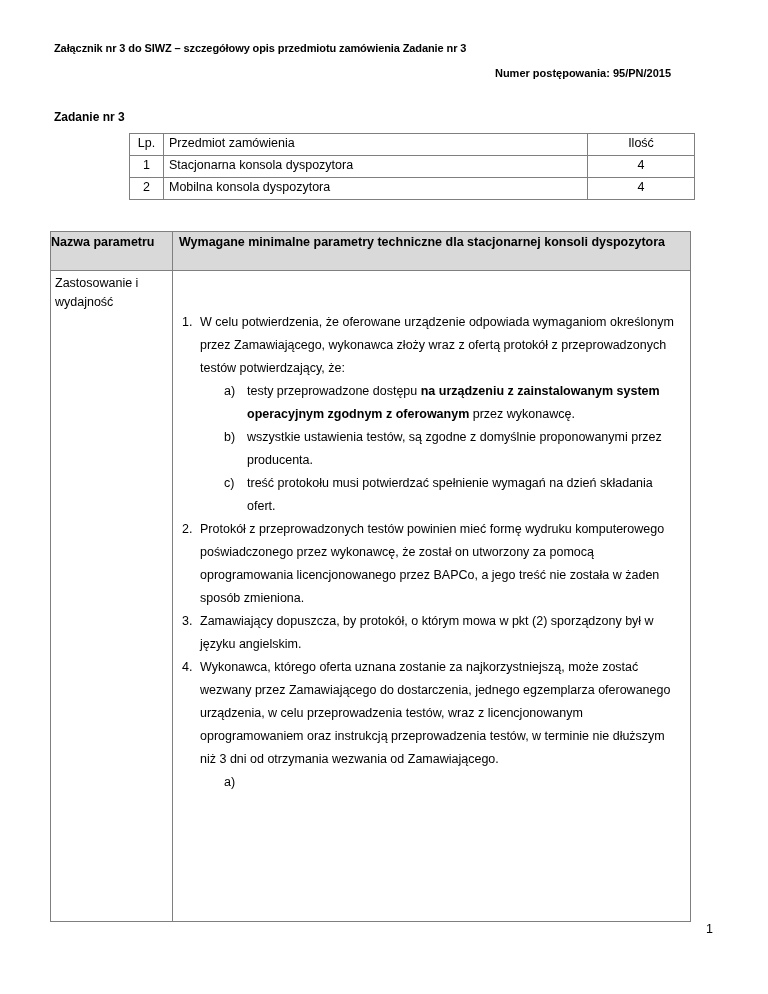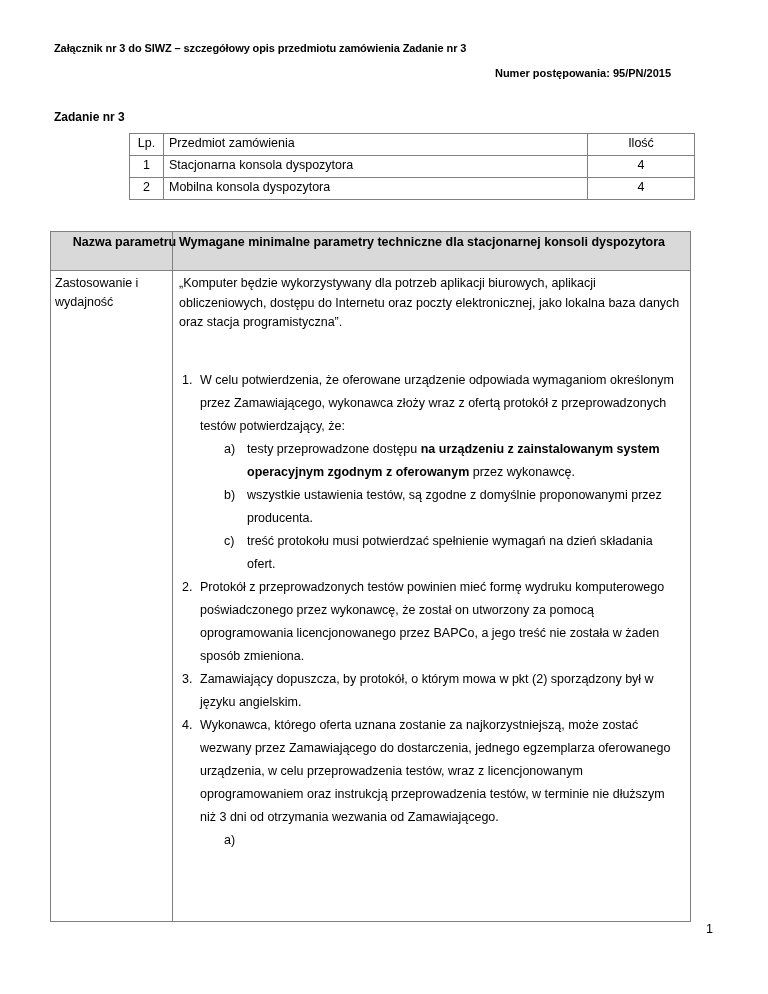--- a/index.html
+++ b/index.html
@@ -14,21 +14,21 @@
     .summary-table { position: absolute; left: 101px; top: 133px; width: 566px; border-collapse: collapse; font-size: 12.5px; margin-left: 28px; }
     .summary-table td { border: 1px solid #7f7f7f; height: 22px; padding: 0 5px; vertical-align: top; line-height: 18px; }
     .summary-table td.lp { width: 34px; text-align: center; padding: 0; }
     .summary-table td.qty { width: 107px; text-align: center; }
 
     
     .param-table { position: absolute; left: 50px; top: 231px; width: 641px; height: 691px; border: 1px solid #7f7f7f; }
     .param-table .hdr { position: absolute; left: 0; top: 0; width: 100%; height: 39px; background: #d9d9d9; border-bottom: 1px solid #7f7f7f; }
     .param-table .divider { position: absolute; left: 121px; top: 0; width: 1px; height: 100%; background: #7f7f7f; }
     .hdr-cell { position: absolute; top: 1px; font-size: 12.5px; font-weight: bold; line-height: 19px; }
-    .hdr-left { left: 16px; width: 115px; text-align: center; }
+    .hdr-left { left: 0; width: 115px; }
     .hdr-right { left: 128px; width: 505px; }
 
     .param-name { position: absolute; left: 4px; top: 42px; width: 115px; font-size: 12.5px; line-height: 19px; }
 
     .content { position: absolute; left: 128px; top: 42px; width: 505px; font-size: 12.5px; }
     .intro-p { line-height: 19.5px; }
     .gap { height: 19.5px; }
     .gap2 { height: 17px; }
 
     .num-list { list-style: none; line-height: 23px; }
@@ -71,21 +71,20 @@
 
   <div class="param-table">
     <div class="hdr"></div>
     <div class="divider"></div>
     <div class="hdr-cell hdr-left">Nazwa parametru</div>
     <div class="hdr-cell hdr-right">Wymagane minimalne parametry techniczne dla stacjonarnej konsoli dyspozytora</div>
 
     <div class="param-name">Zastosowanie i wydajność</div>
 
     <div class="content">
-      <p class="intro-p">„Komputer będzie wykorzystywany dla potrzeb aplikacji biurowych, aplikacji obliczeniowych, dostępu do Internetu oraz poczty elektronicznej, jako lokalna baza danych oraz stacja programistyczna”.</p>
       <div class="gap"></div>
       <div class="gap2"></div>
 
       <ol class="num-list">
         <li class="num-item">
           <span class="num-marker">1.</span>
           <span>W celu potwierdzenia, że oferowane urządzenie odpowiada wymaganiom określonym przez Zamawiającego, wykonawca złoży wraz z ofertą protokół z przeprowadzonych testów potwierdzający, że:</span>
           <ul class="sub-list">
             <li class="sub-item" style="margin-left:-21px;">
               <span class="sub-marker">a)</span>

